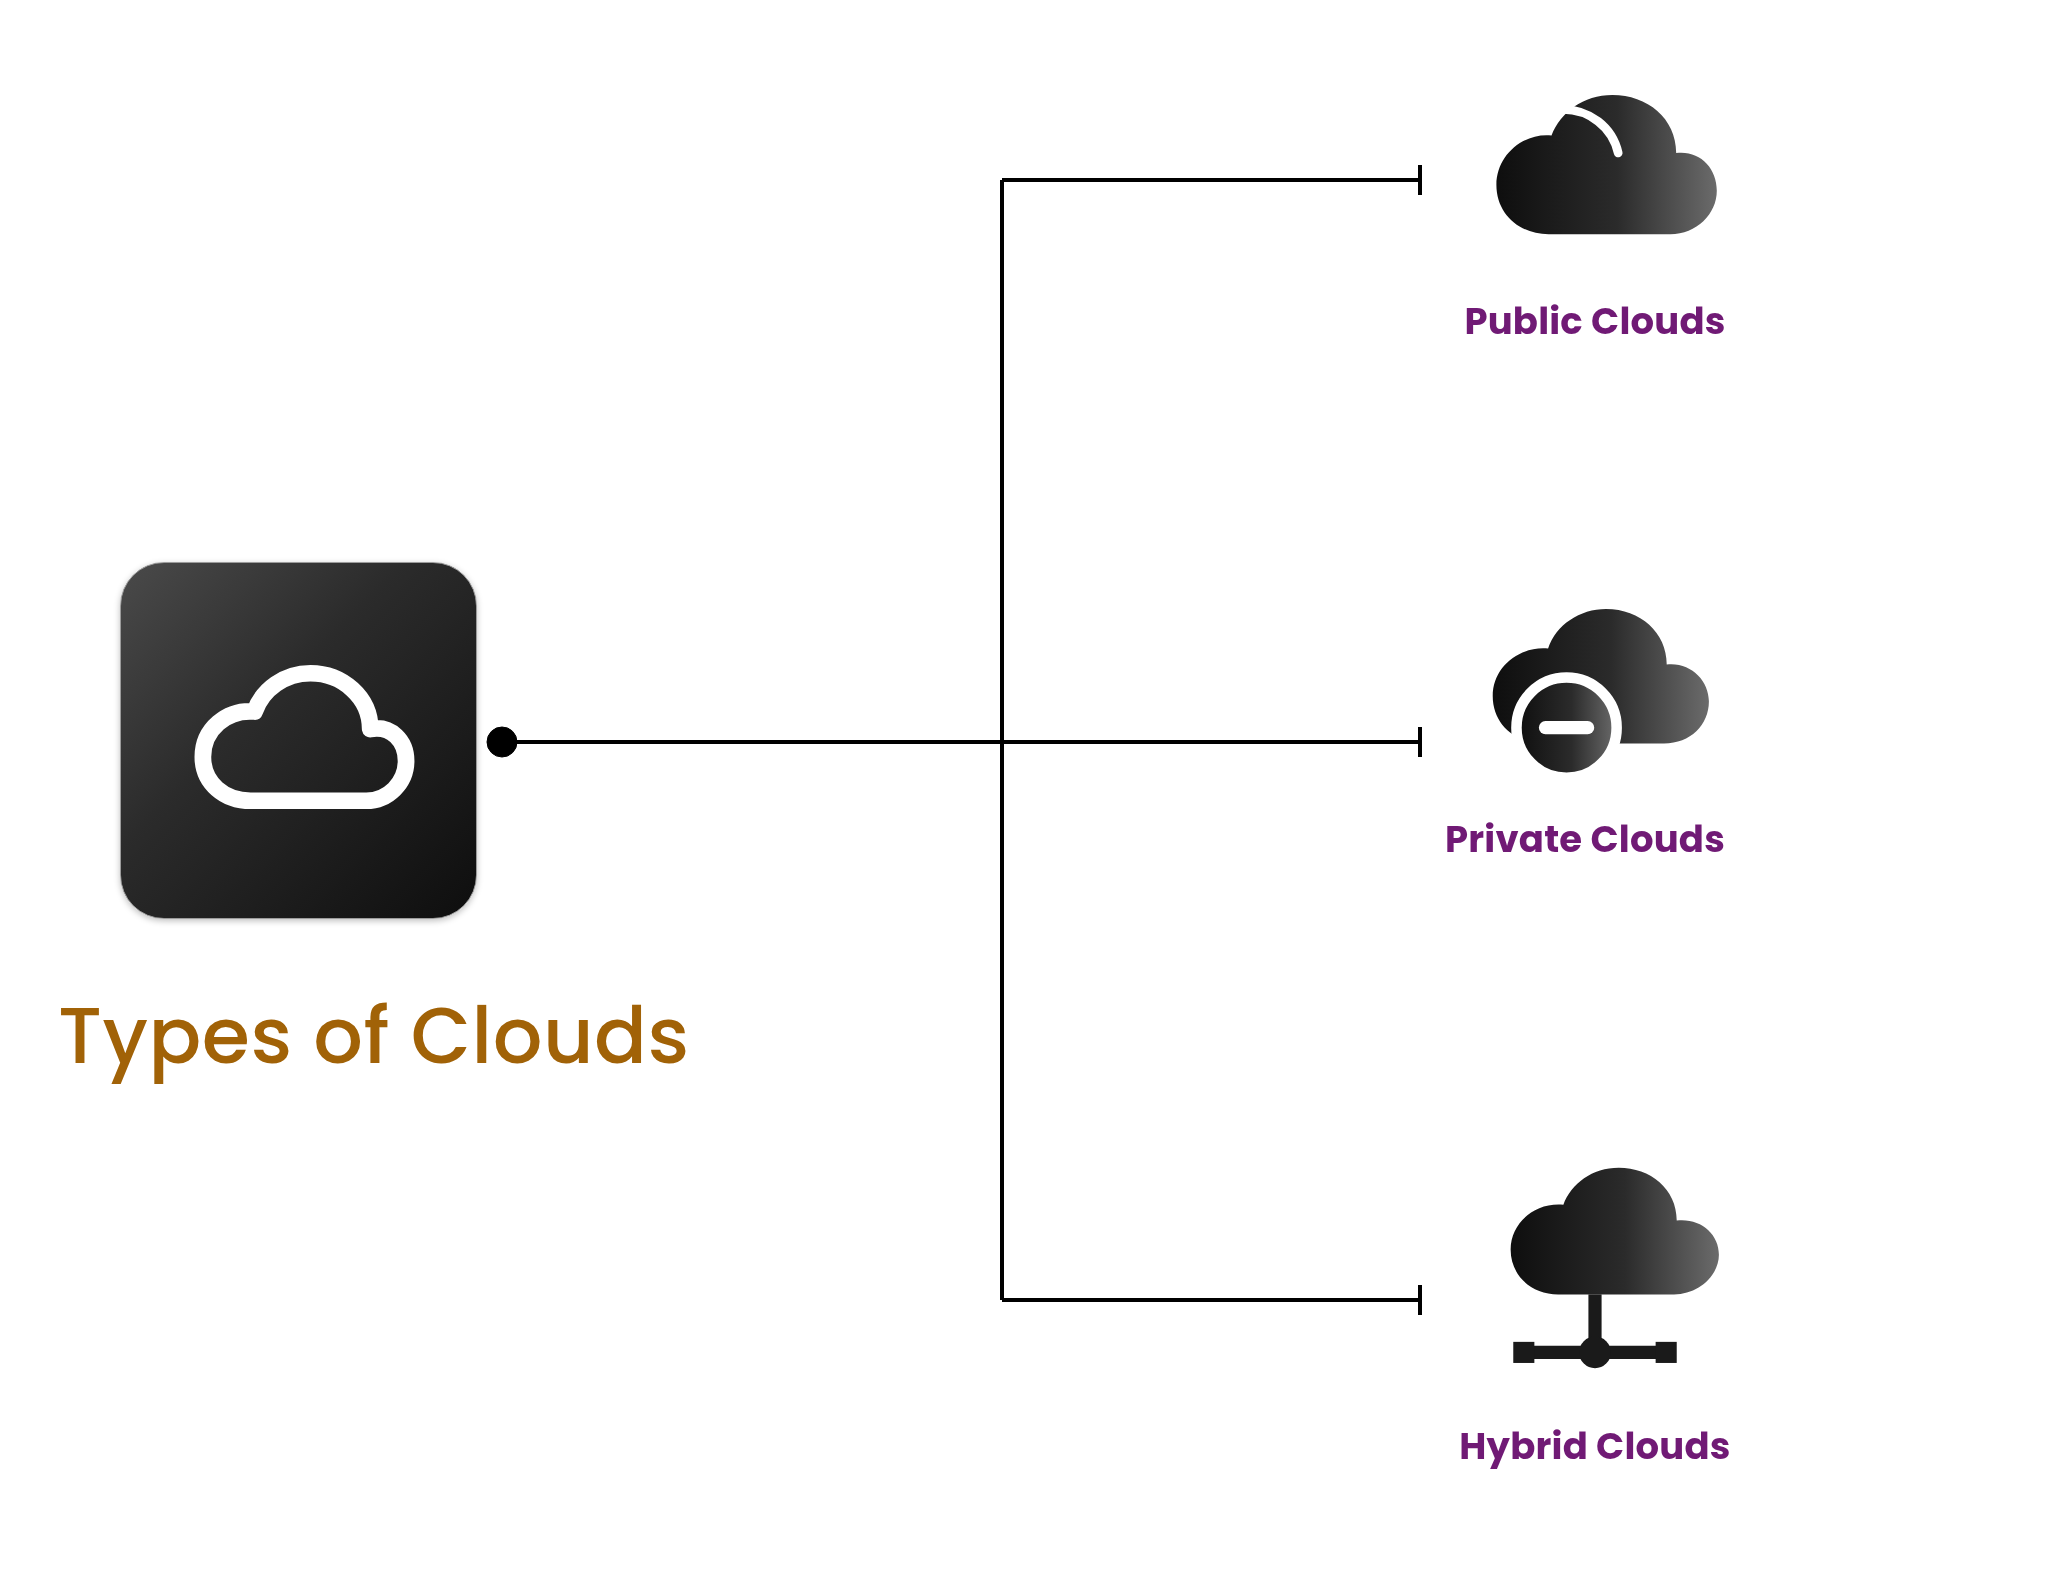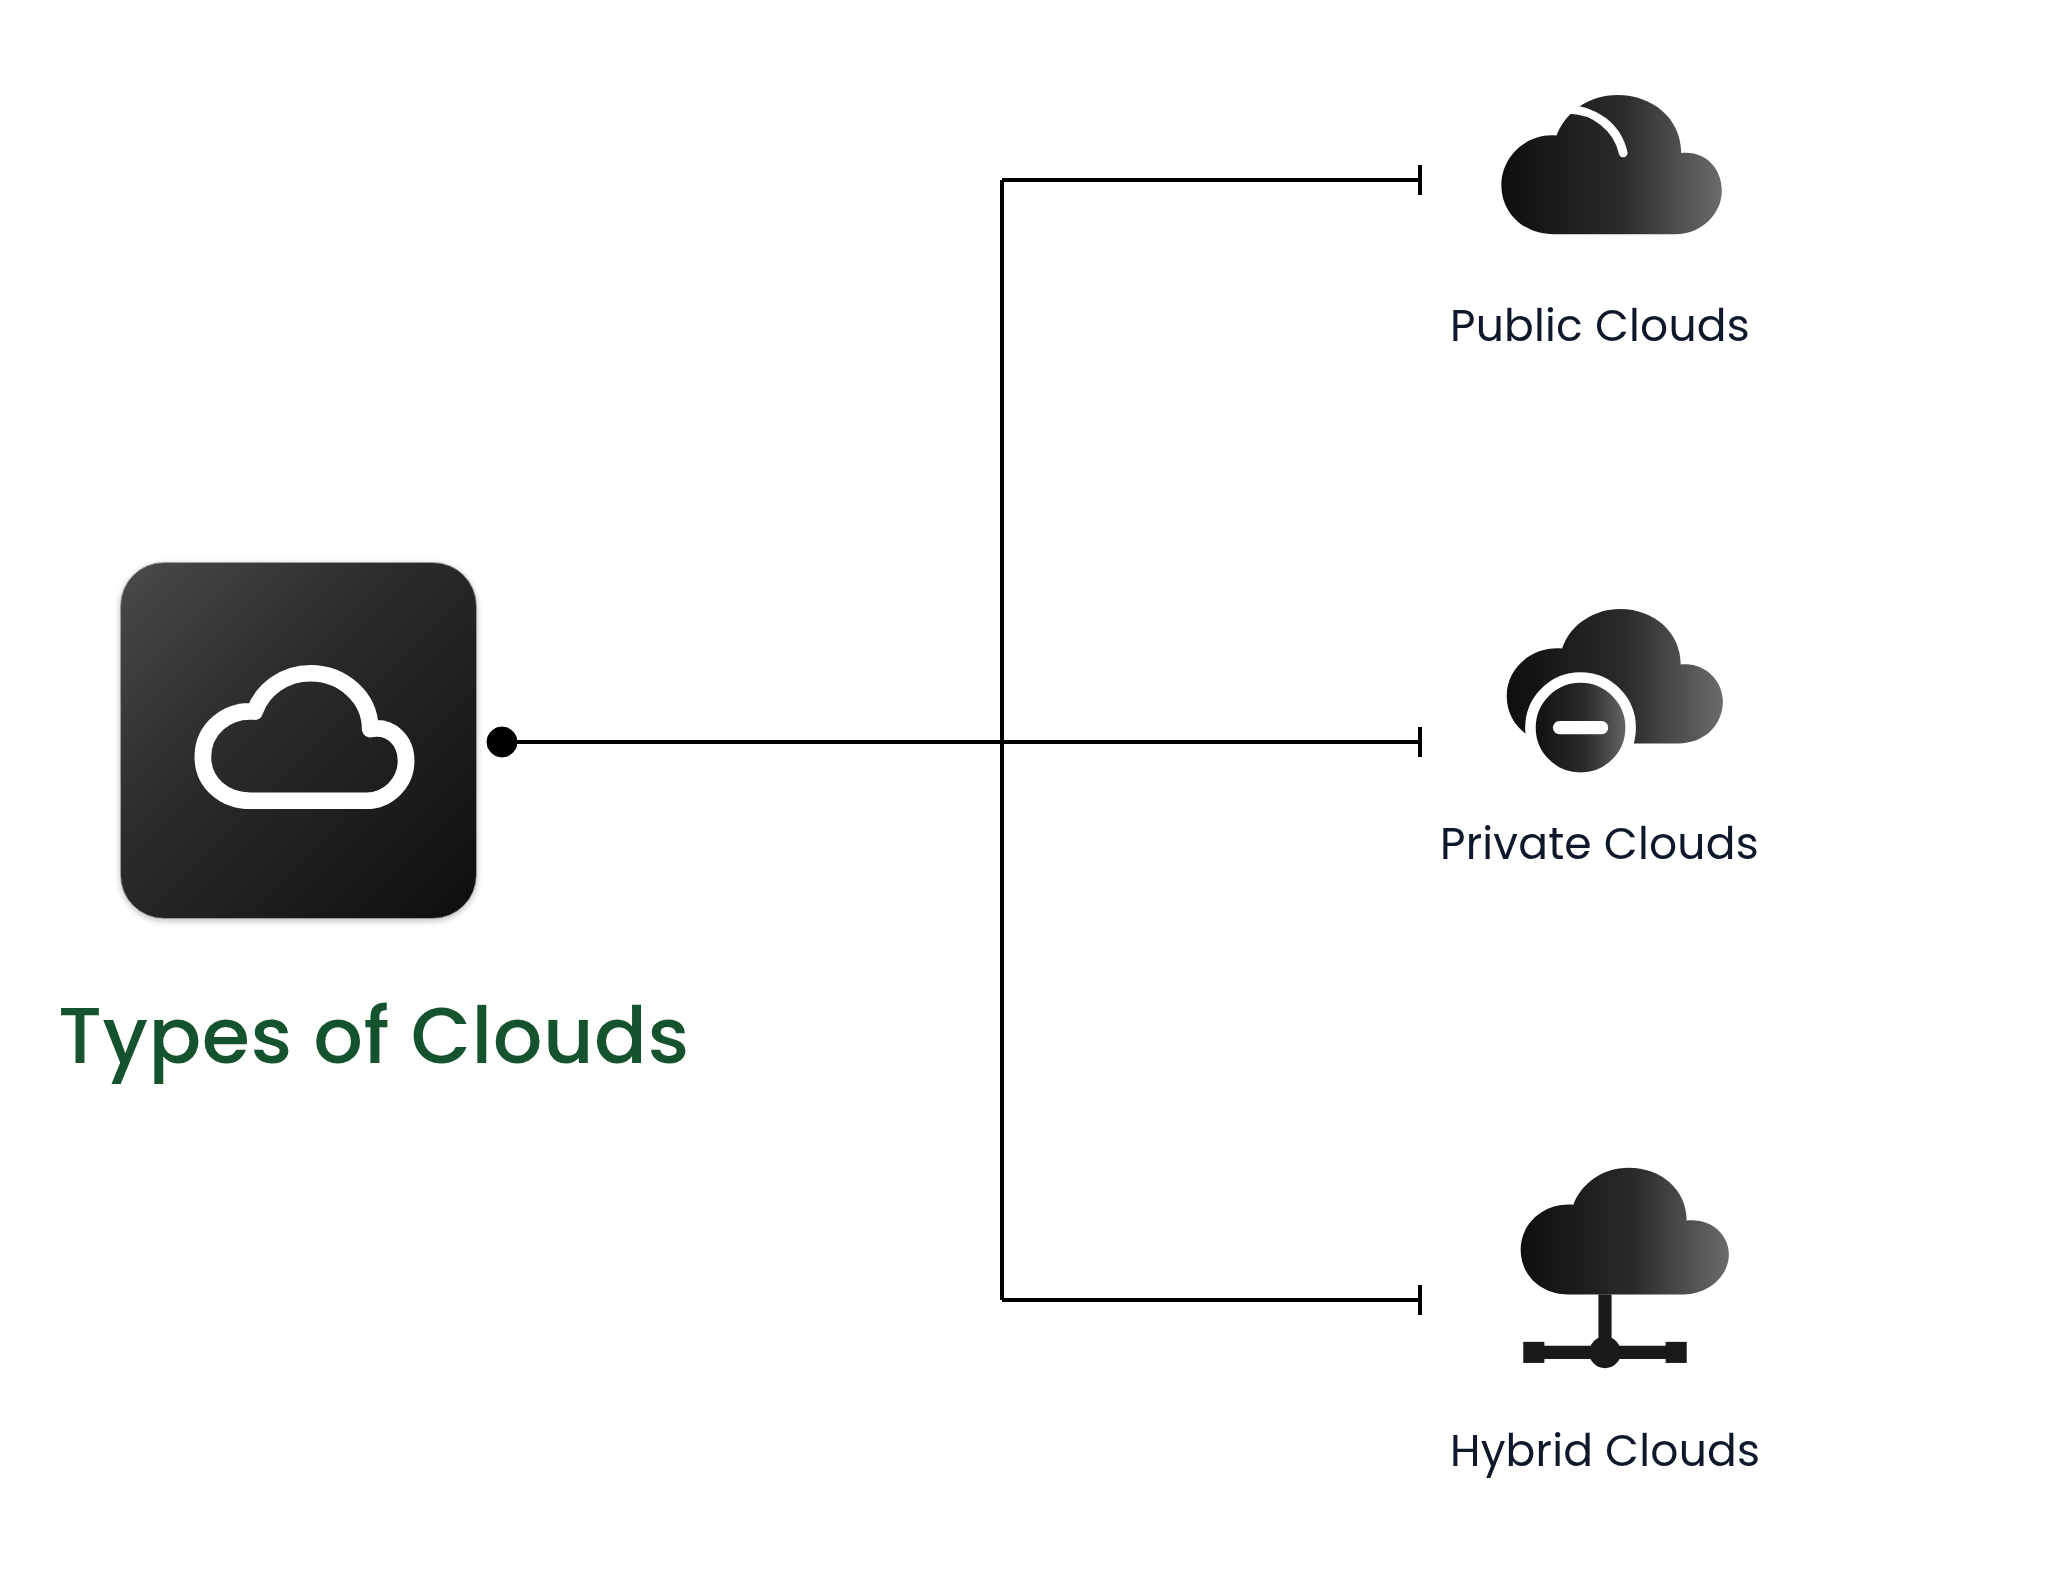--- a/index.html
+++ b/index.html
@@ -4,30 +4,30 @@
 <style>
   html,body{margin:0;padding:0;background:transparent;width:2048px;height:1577px;font-family:"Poppins","Segoe UI",Arial,sans-serif;}
   .stage{position:relative;width:2048px;height:1577px;}
 
   
   .root-tile{position:absolute;left:120px;top:562px;width:355px;height:355px;border-radius:44px;
     background:linear-gradient(135deg,#4a4a4a 0%,#2b2b2b 40%,#0e0e0e 100%);
     border:1px solid #9c9c9c;box-shadow:0 2px 6px rgba(0,0,0,.25);
     display:flex;align-items:center;justify-content:center;}
   .root-tile svg{width:255px;height:180px;}
-  .root-title{position:absolute;left:58px;top:977px;font-size:78px;font-weight:500;color:#14532d;letter-spacing:.5px;}
+  .root-title{position:absolute;left:58px;top:977px;font-size:78px;font-weight:500;color:#a16207;letter-spacing:.5px;}
 
   
   .connectors{position:absolute;left:0;top:0;width:2048px;height:1577px;pointer-events:none;}
   .connectors line,.connectors circle{stroke:#000;}
 
   
   .leaf{position:absolute;display:flex;flex-direction:column;align-items:center;}
   .leaf .ic{width:290px;height:215px;display:flex;align-items:center;justify-content:center;}
-  .leaf .lbl{font-size:44px;font-weight:400;color:#0f172a;margin-top:18px;letter-spacing:.2px;white-space:nowrap;}
+  .leaf .lbl{font-size:37px;font-weight:700;color:#701a75;margin-top:18px;letter-spacing:.2px;white-space:nowrap;}
   .leaf-public{left:1450px;top:60px;}
   .leaf-private{left:1440px;top:578px;}
   .leaf-hybrid{left:1450px;top:1142px;}
 
   .leaf-hybrid .ic{height:260px;}
   .leaf-hybrid .lbl{margin-top:16px;}
 
   .leaf svg .cloud-grad{fill:url(#gLeaf);}
 </style>
 </head>

